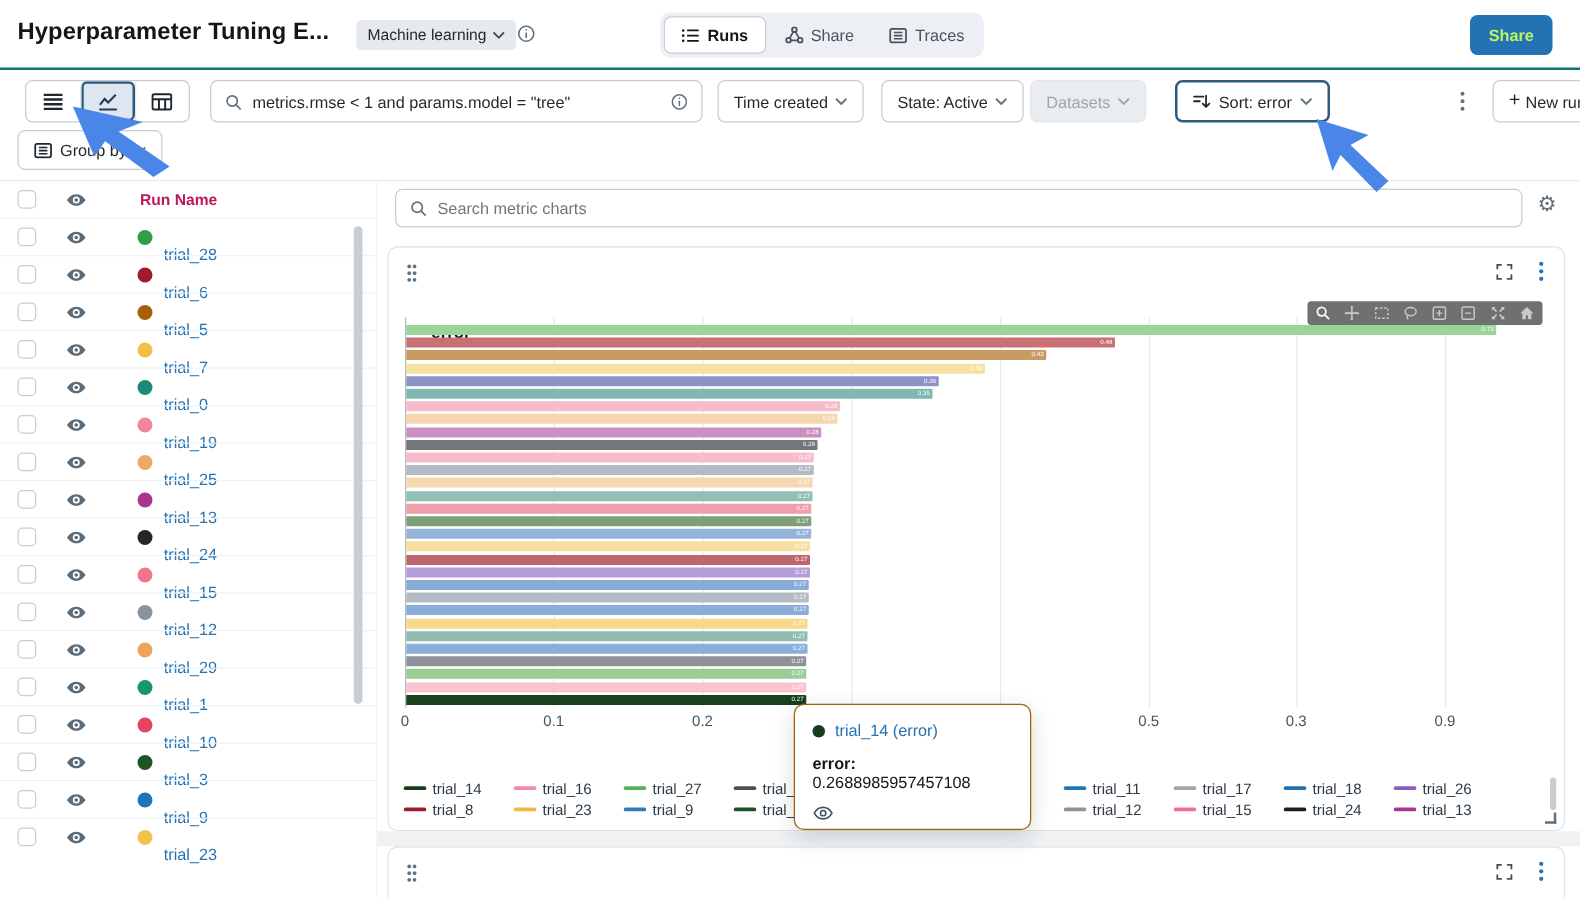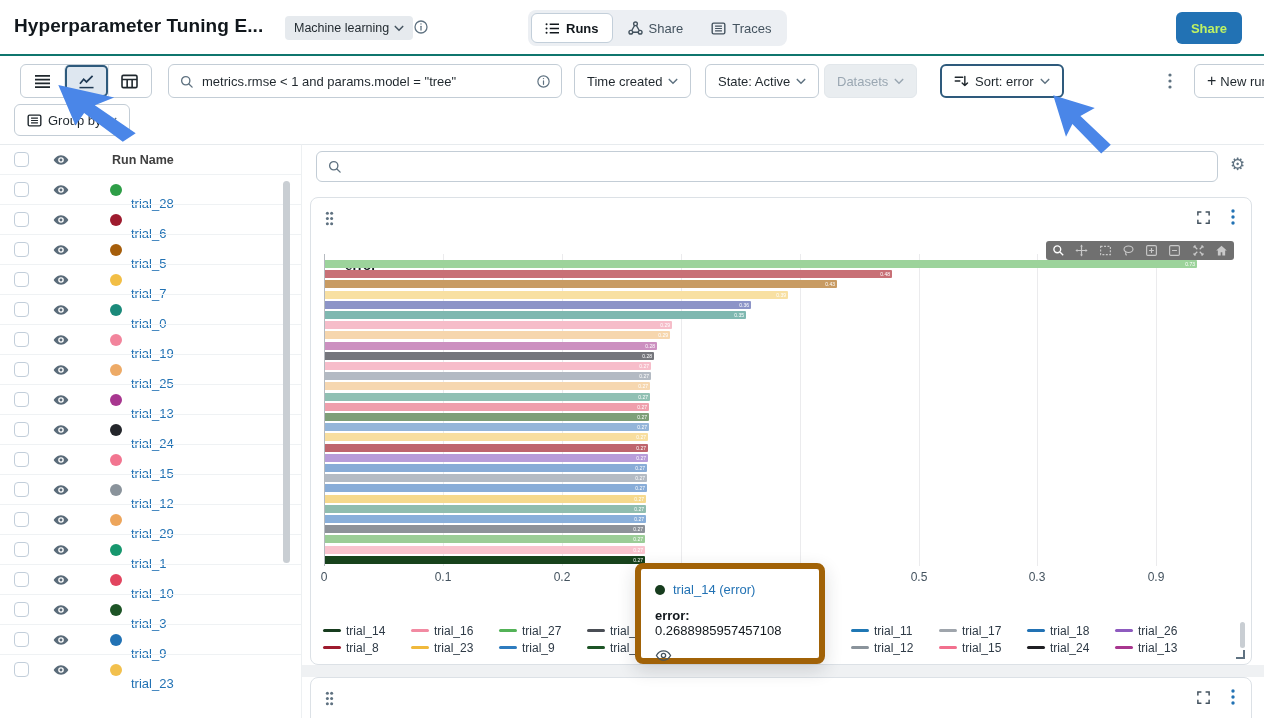--- a/index.html
+++ b/index.html
@@ -27,21 +27,21 @@
   .toggle-cell:first-child { border-left:none; }
   .toggle-cell.selected { background:#dee7f0; box-shadow:inset 0 0 0 2px #2e5a7c; border-radius:5px; }
   .search-box { position:absolute; left:168px; top:2px; width:394px; height:34px; border:1px solid #c3cdd6; border-radius:6px; display:flex; align-items:center; padding:0 10px; gap:8px; background:#fff; }
   .search-box input { flex:1; border:none; outline:none; font-size:13px; color:#1f272d; font-family:inherit; background:transparent; }
   .kebab { position:absolute; left:1158px; top:6px; width:24px; height:26px; display:flex; align-items:center; justify-content:center; cursor:pointer; }
   .groupby-row { position:absolute; left:0; top:104px; width:1264px; height:38px; }
   .plus-glyph { font-size:16px; font-weight:400; margin-right:-2px; }
 
   
   .runs-panel { position:absolute; left:0; top:144px; width:302px; height:574px; border-top:1px solid #e7ebee; border-right:1px solid #edf0f2; background:#fff; }
-  .runs-header { position:relative; height:29px; display:flex; align-items:center; color:#404040; font-weight:600; font-size:12.5px;text-align:right; }
+  .runs-header { position:relative; height:29px; display:flex; align-items:center; color:#be185d; font-weight:600; font-size:12.5px;text-align:right; }
   .run-row { position:relative; height:30px; display:flex; align-items:center; border-top:1px solid #eff2f4; }
   .cb { position:absolute; left:14px; width:15px; height:15px; border:1px solid #c2ceda; border-radius:4px; background:#fff; cursor:pointer; }
   .eye { position:absolute; left:53px; top:50%; transform:translateY(-50%); width:16px; height:16px; cursor:pointer; display:flex; }
   .dot { position:absolute; left:110px; width:12px; height:12px; border-radius:50%; }
   .run-link { position:absolute; left:131px; color:#2272b4; text-decoration:none; cursor:pointer; font-size:13px;margin-top:28px; }
   .runname-h { position:absolute; left:112px; }
   .runs-scrollbar { position:absolute; left:283px; top:36px; width:7px; height:382px; background:#c9ced3; border-radius:4px; }
 
   
   .charts-panel { position:absolute; left:302px; top:144px; width:962px; height:574px; border-top:1px solid #e7ebee; background:#fff; overflow:hidden; }
@@ -68,21 +68,21 @@
   .xticks { position:absolute; left:13px; top:372px; width:920px; height:16px; }
   .xtick { position:absolute; transform:translateX(-50%); font-size:12px; color:#44535f; }
   .legend { position:absolute; left:12px; top:424px; width:916px; display:flex; flex-wrap:wrap; }
   .legend-item { width:88px; height:17px; display:flex; align-items:center; gap:5px; cursor:pointer;text-align:right; }
   .legend-swatch { width:18px; height:3px; border-radius:2px; flex:none; }
   .legend-label { font-size:12px; color:#2e3a46; }
   .legend-scrollbar { position:absolute; left:929px; top:424px; width:5px; height:26px; background:#c9ced3; border-radius:3px; }
   .resize-corner { position:absolute; right:6px; bottom:5px; width:9px; height:9px; border-right:2px solid #5f7281; border-bottom:2px solid #5f7281; }
 
   
-  .chart-tooltip { position:absolute; left:333px; top:418px; width:190px; height:101px; background:#fff; border:6px solid #a16207; border-radius:8px; box-shadow:0 6px 18px rgba(31,39,45,.16); z-index:30; padding:13px 14px; }
+  .chart-tooltip { position:absolute; left:333px; top:418px; width:190px; height:101px; background:#fff; border:1px solid #a16207; border-radius:8px; box-shadow:0 6px 18px rgba(31,39,45,.16); z-index:30; padding:13px 14px; }
   .tt-row1 { display:flex; align-items:center; gap:8px; color:#2272b4; font-size:13px; }
   .tt-dot { width:10px; height:10px; border-radius:50%; flex:none; }
   .tt-row2 { margin-top:11px; font-size:13px; color:#11171c; }
   .tt-row2 b { font-weight:700; }
   .tt-eye { margin-top:9px; display:flex; }
 
   
   .tut-arrow { position:absolute; z-index:50; pointer-events:none; }
   #arrow-1 { left:54px; top:82px; width:86px; height:62px; }
   #arrow-2 { left:1050px; top:92px; width:64px; height:64px; }
@@ -451,20 +451,21 @@
       </div>
     <div class="runs-scrollbar"></div>
   </aside>
 
   <section class="charts-panel">
     <div class="metric-search">
       <svg viewBox="0 0 20 20" width="15" height="15" fill="none" stroke="#5f7281" stroke-width="1.8">
           <circle cx="9" cy="9" r="5.5"></circle>
           <path d="M13.2 13.2l4.3 4.3" stroke-linecap="round"></path>
         </svg>
+      <input type="text" placeholder="Search metric charts" style="">
     </div>
     <span class="charts-gear">⚙</span>
 
     <div class="chart-card" id="error-card">
       <div class="card-header">
         <span class="drag-handle">
           <svg viewBox="0 0 8 14" width="9" height="15" fill="#5f7281">
               <circle cx="2" cy="2" r="1.4"></circle>
               <circle cx="6" cy="2" r="1.4"></circle>
               <circle cx="2" cy="7" r="1.4"></circle>

